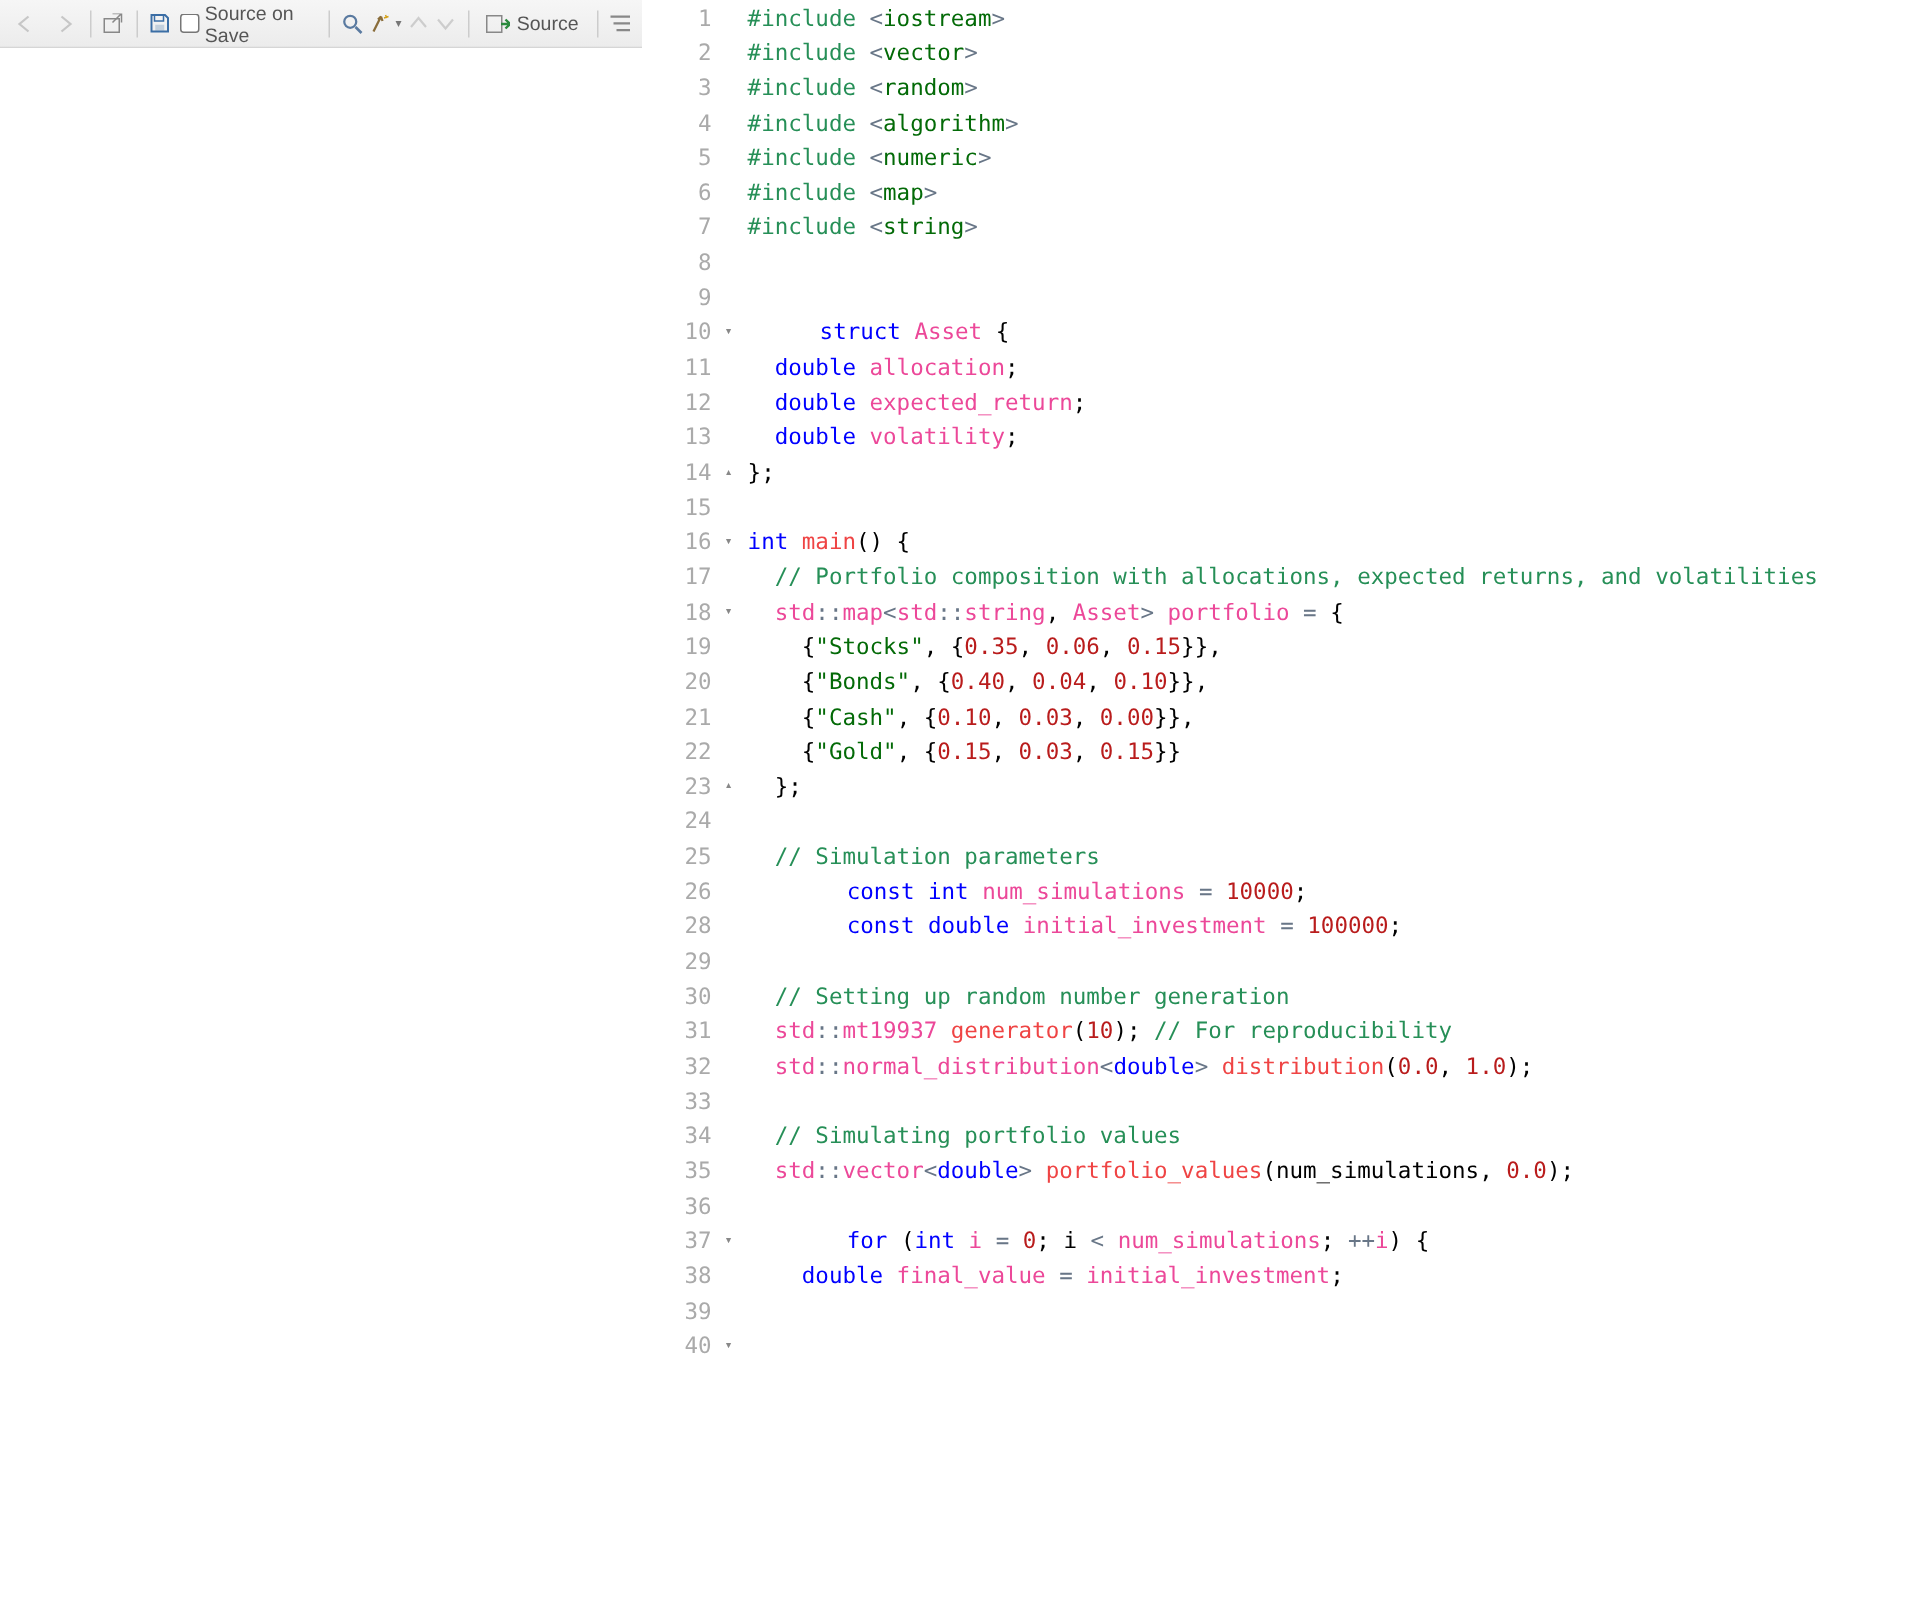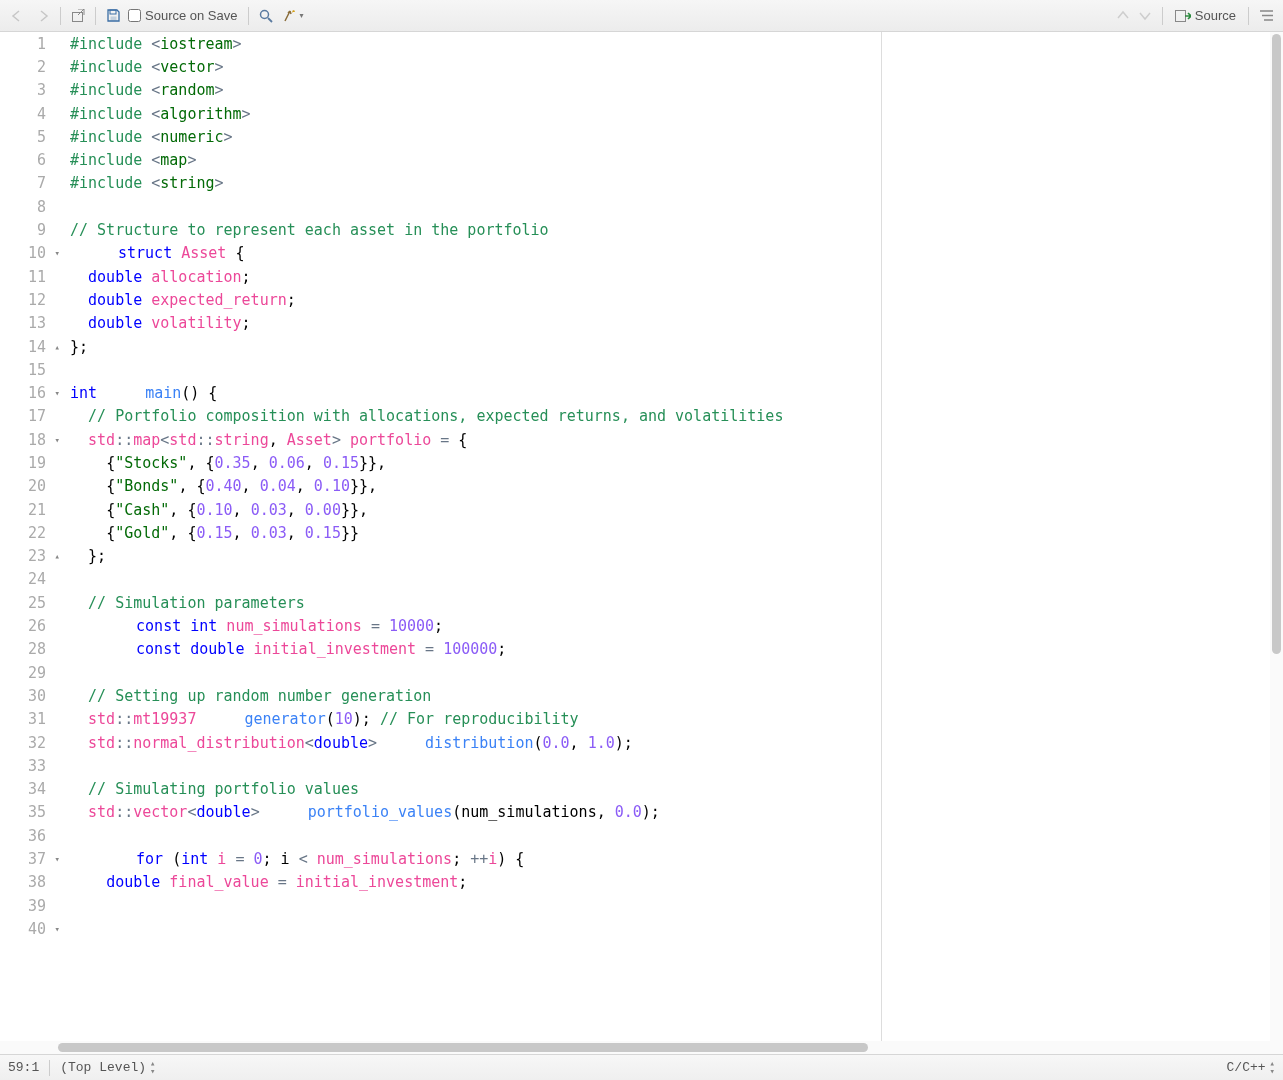--- a/index.html
+++ b/index.html
@@ -3,21 +3,21 @@
 <meta charset="utf-8">
 <style>
   * { box-sizing: border-box; margin: 0; padding: 0; }
   html, body {
     width: 1283px; height: 1080px;
     font-family: "Lucida Console", Monaco, monospace;
     background: #fff;
     color: #333;
     overflow: hidden;
   }
-  .container { display: flex; flex-direction: column; width: 100%; height: 100%; }
+  .container { display: flex; flex-direction: row; width: 100%; height: 100%; }
 
   
   .toolbar {
     height: 32px;
     background: linear-gradient(#f6f6f6,#ececec);
     border-bottom: 1px solid #d6d6d6;
     display: flex; align-items: center;
     padding: 0 6px;
     font-family: "Segoe UI", "Lucida Grande", Arial, sans-serif;
     font-size: 13px; color: #555;
@@ -43,24 +43,24 @@
             font-family: "Lucida Console", Monaco, monospace; font-size: 15px;
             position: relative; }
   .fold { position: absolute; right: -2px; top: 50%; transform: translateY(-50%);
           font-size: 9px; color: #888; }
   .code { font-family: "Lucida Console", Monaco, monospace; font-size: 15px; padding-left: 12px; }
   .t-comment   { color: #268f57; }
   .t-preproc   { color: #268f57; }
   .t-string    { color: #036a07; }
   .t-keyword   { color: #0000ff; margin-left: 48px; }
   .t-type      { color: #0000ff; margin-top: 30px; }
-  .t-number    { color: #8b5cf6; }
+  .t-number    { color: #b91c1c; }
   .t-op        { color: #687687; }
   .t-ident     { color: #ec4899; }
-  .t-func      { color: #3b82f6; margin-left: 39px; }
+  .t-func      { color: #ef4444; }
   .t-angle     { color: #687687; }
   .t-punct     { color: #000; }
 
   
   .vscroll { position: absolute; right: 0; top: 0; bottom: 0; width: 13px; background: #fafafa; }
   .vscroll .thumb { position: absolute; left: 2px; right: 2px; top: 2px; height: 620px;
                     background: #c8c8c8; border-radius: 6px; }
   .hscroll { height: 13px; background: #fafafa; display: flex; align-items: center; }
   .hscroll .thumb { height: 9px; background: #c8c8c8; border-radius: 6px; margin-left: 58px; width: 810px; }
 
@@ -162,21 +162,21 @@
     <div class="scroll-left">
       <div class="code-area" id="code-area">
           <div class="line"><div class="gutter">1</div><div class="code"><span class="t-preproc">#include </span><span class="t-angle">&lt;</span><span class="t-string">iostream</span><span class="t-angle">&gt;</span></div></div>
           <div class="line"><div class="gutter">2</div><div class="code"><span class="t-preproc">#include </span><span class="t-angle">&lt;</span><span class="t-string">vector</span><span class="t-angle">&gt;</span></div></div>
           <div class="line"><div class="gutter">3</div><div class="code"><span class="t-preproc">#include </span><span class="t-angle">&lt;</span><span class="t-string">random</span><span class="t-angle">&gt;</span></div></div>
           <div class="line"><div class="gutter">4</div><div class="code"><span class="t-preproc">#include </span><span class="t-angle">&lt;</span><span class="t-string">algorithm</span><span class="t-angle">&gt;</span></div></div>
           <div class="line"><div class="gutter">5</div><div class="code"><span class="t-preproc">#include </span><span class="t-angle">&lt;</span><span class="t-string">numeric</span><span class="t-angle">&gt;</span></div></div>
           <div class="line"><div class="gutter">6</div><div class="code"><span class="t-preproc">#include </span><span class="t-angle">&lt;</span><span class="t-string">map</span><span class="t-angle">&gt;</span></div></div>
           <div class="line"><div class="gutter">7</div><div class="code"><span class="t-preproc">#include </span><span class="t-angle">&lt;</span><span class="t-string">string</span><span class="t-angle">&gt;</span></div></div>
           <div class="line"><div class="gutter">8</div><div class="code"></div></div>
-          <div class="line"><div class="gutter">9</div><div class="code"><span class="t-comment">// Structure to represent each asset in the portfolio</span></div></div>
+          <div class="line"><div class="gutter">9</div></div>
           <div class="line"><div class="gutter">10<span class="fold">▾</span></div><div class="code"><span class="t-keyword">struct</span><span class="t-ident"> Asset </span><span class="t-punct">{</span></div></div>
           <div class="line"><div class="gutter">11</div><div class="code"><span class="t-ident">  </span><span class="t-type">double</span><span class="t-ident"> allocation</span><span class="t-punct">;</span></div></div>
           <div class="line"><div class="gutter">12</div><div class="code"><span class="t-ident">  </span><span class="t-type">double</span><span class="t-ident"> expected_return</span><span class="t-punct">;</span></div></div>
           <div class="line"><div class="gutter">13</div><div class="code"><span class="t-ident">  </span><span class="t-type">double</span><span class="t-ident"> volatility</span><span class="t-punct">;</span></div></div>
           <div class="line"><div class="gutter">14<span class="fold">▴</span></div><div class="code"><span class="t-punct">};</span></div></div>
           <div class="line"><div class="gutter">15</div><div class="code"></div></div>
           <div class="line"><div class="gutter">16<span class="fold">▾</span></div><div class="code"><span class="t-type">int</span><span class="t-ident"> </span><span class="t-func">main</span><span class="t-punct">() {</span></div></div>
           <div class="line"><div class="gutter">17</div><div class="code"><span class="t-ident">  </span><span class="t-comment">// Portfolio composition with allocations, expected returns, and volatilities</span></div></div>
           <div class="line"><div class="gutter">18<span class="fold">▾</span></div><div class="code"><span class="t-ident">  std</span><span class="t-op">::</span><span class="t-ident">map</span><span class="t-op">&lt;</span><span class="t-ident">std</span><span class="t-op">::</span><span class="t-ident">string</span><span class="t-punct">, </span><span class="t-ident">Asset</span><span class="t-op">&gt;</span><span class="t-ident"> portfolio </span><span class="t-op">=</span><span class="t-ident"> </span><span class="t-punct">{</span></div></div>
           <div class="line"><div class="gutter">19</div><div class="code"><span class="t-ident">    </span><span class="t-punct">{</span><span class="t-string">"Stocks"</span><span class="t-punct">, {</span><span class="t-number">0.35</span><span class="t-punct">, </span><span class="t-number">0.06</span><span class="t-punct">, </span><span class="t-number">0.15</span><span class="t-punct">}},</span></div></div>

